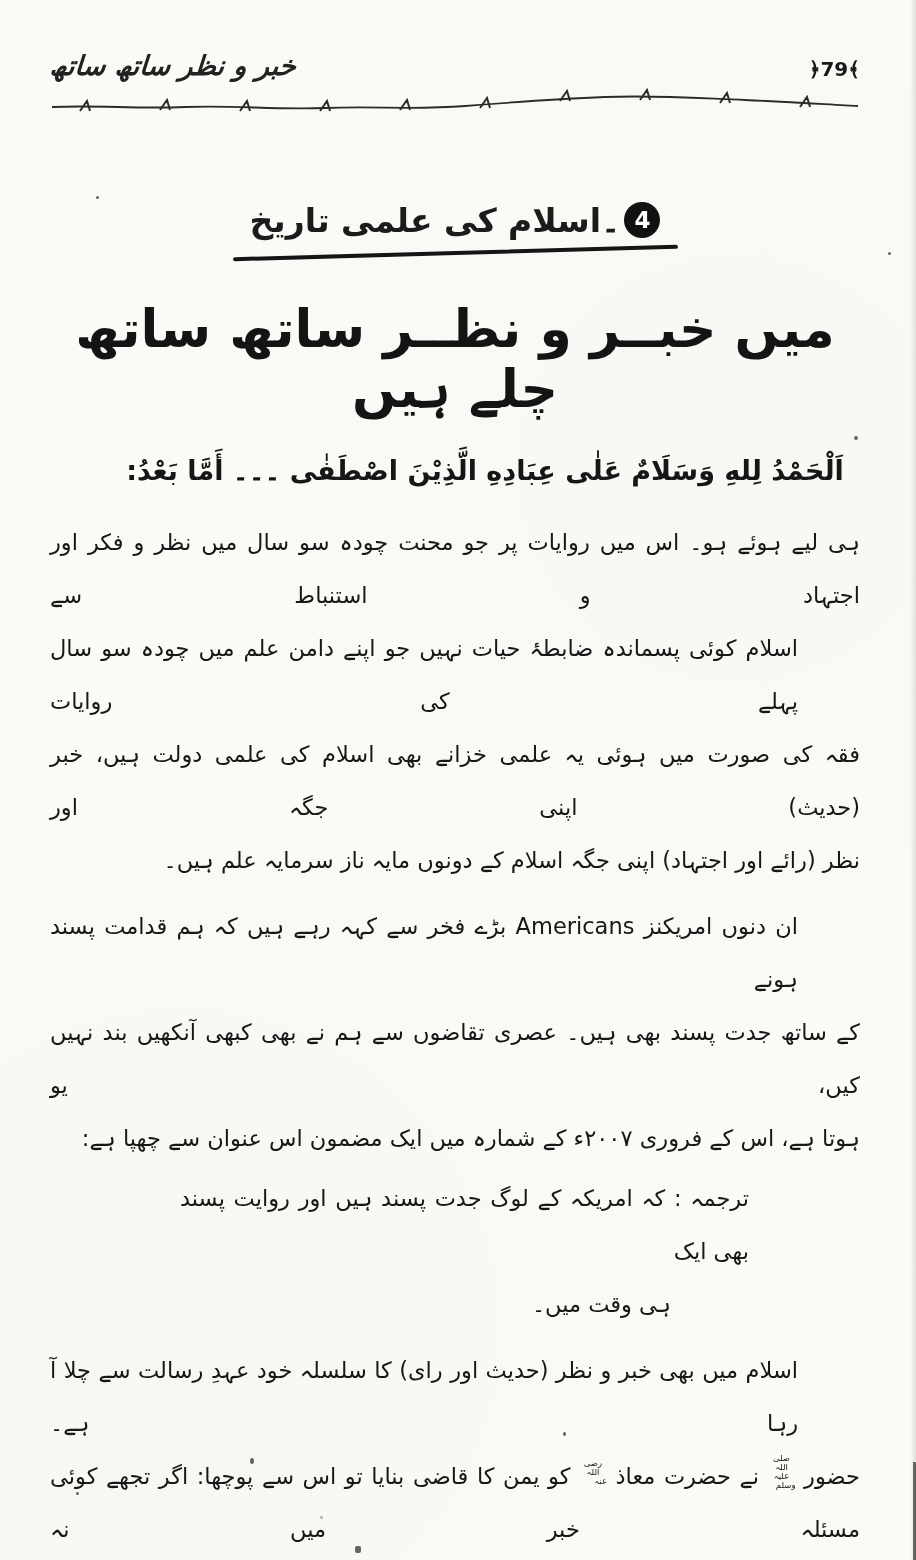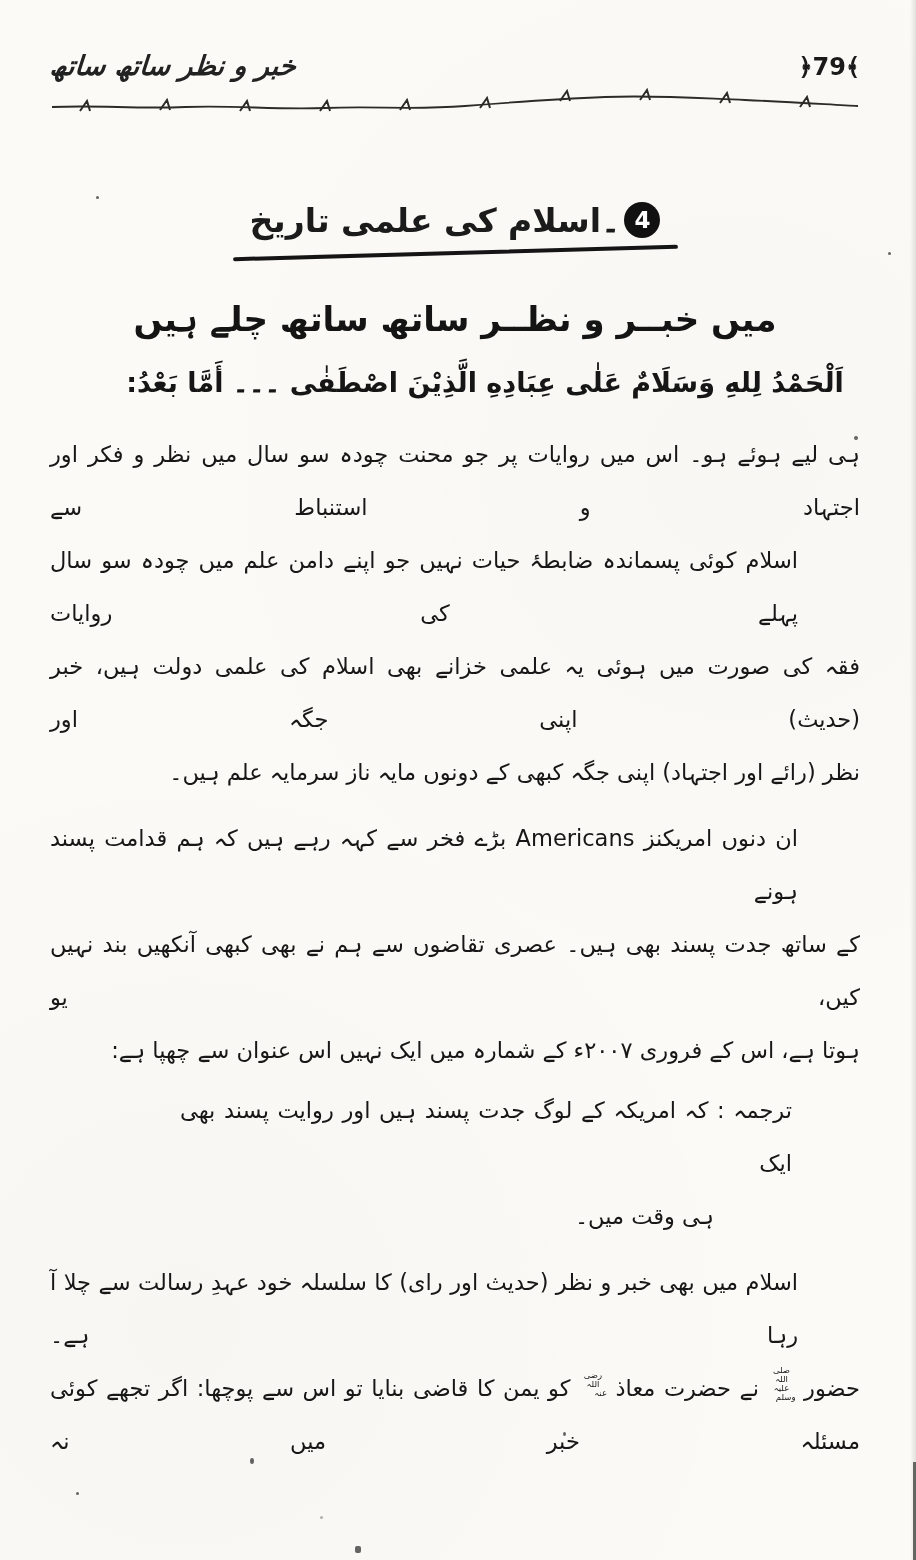--- a/index.html
+++ b/index.html
@@ -19,21 +19,21 @@
     color:#1b1b1b;
   }
   .content{position:absolute;inset:0;padding:50px 56px 0 50px;}
   
   .header{display:flex;justify-content:space-between;align-items:flex-end;}
   .header-title{
     font-size:27px;font-weight:700;font-style:italic;
     transform:skewX(-4deg);
     color:#222;
   }
-  .page-number{font-size:24px;font-weight:700;letter-spacing:1px;color:#1a1a1a;padding-left:8px;}
+  .page-number{font-size:20px;font-weight:700;letter-spacing:1px;color:#1a1a1a;padding-left:8px;}
   .rule-wrap{margin-top:4px;}
   
   .chapter{
     width:-moz-fit-content;width:fit-content;
     margin:82px auto 0;
     font-size:33px;font-weight:700;
     text-align:right;
   }
   .cnum{
     display:inline-flex;align-items:center;justify-content:center;
@@ -48,38 +48,38 @@
     height:4px;background:#151515;
     width:calc(100% + 34px);
     margin:10px -17px 0;
     transform:rotate(-1.6deg);
     border-radius:2px;
   }
   
   .main-title{
     margin-top:44px;
     text-align:center;
-    font-size:34px;font-weight:700;
+    font-size:52px;font-weight:700;
     color:#141414;
   }
   
   .basmala{
-    margin-top:28px;
+    margin-top:36px;
     text-align:center;
     font-size:27px;font-weight:700;
     transform:translateX(30px);
     color:#161616;
   }
   
   .body{margin-top:30px;font-size:22.5px;color:#171717;}
   .line{min-height:54px;line-height:53px;text-align:justify;text-align-last:justify;}
   .line.end{text-align-last:right;}
   .line.indent{padding-right:62px;}
   .pgap{margin-top:12px;}
-  .trans{margin:6px 68px 0 130px;}
+  .trans{margin:6px 111px 0 130px;}
   .trans .line{text-align-last:right;}
   .trans .l2{padding-right:78px;}
   .hon{
     display:inline-block;
     width:28px;
     font-size:8.5px;line-height:9px;
     text-align:center;
     vertical-align:middle;
     transform:translateY(-5px);
     font-weight:400;
@@ -116,27 +116,27 @@
     <div class="main-title" dir="rtl">میں خبــر و نظــر ساتھ ساتھ چلے ہیں</div>
 
     <div class="basmala" dir="rtl">اَلْحَمْدُ لِلهِ وَسَلَامٌ عَلٰی عِبَادِهِ الَّذِیْنَ اصْطَفٰی ۔۔۔ أَمَّا بَعْدُ:</div>
 
     <div class="body" dir="rtl">
 
       <div>
         <div class="line">ہی لیے ہوئے ہو۔ اس میں روایات پر جو محنت چودہ سو سال میں نظر و فکر اور اجتہاد و استنباط سے</div>
         <div class="line indent">اسلام کوئی پسماندہ ضابطۂ حیات نہیں جو اپنے دامن علم میں چودہ سو سال پہلے کی روایات</div>
         <div class="line">فقہ کی صورت میں ہوئی یہ علمی خزانے بھی اسلام کی علمی دولت ہیں، خبر (حدیث) اپنی جگہ اور</div>
-        <div class="line end">نظر (رائے اور اجتہاد) اپنی جگہ کبھی کے دونوں مایہ ناز سرمایہ علم ہیں۔</div>
+        <div class="line end">نظر (رائے اور اجتہاد) اپنی جگہ اسلام کے دونوں مایہ ناز سرمایہ علم ہیں۔</div>
       </div>
 
       <div class="pgap">
         <div class="line indent">ان دنوں امریکنز Americans بڑے فخر سے کہہ رہے ہیں کہ ہم قدامت پسند ہونے</div>
         <div class="line">کے ساتھ جدت پسند بھی ہیں۔ عصری تقاضوں سے ہم نے بھی کبھی آنکھیں بند نہیں کیں، یو</div>
-        <div class="line end">ہوتا ہے، اس کے فروری ۲۰۰۷ء کے شمارہ میں ایک نہیں اس عنوان سے چھپا ہے:</div>
+        <div class="line end">ہوتا ہے، اس کے فروری ۲۰۰۷ء کے شمارہ میں ایک مضمون اس عنوان سے چھپا ہے:</div>
       </div>
 
       <div class="trans">
         <div class="line">ترجمہ : کہ امریکہ کے لوگ جدت پسند ہیں اور روایت پسند بھی ایک</div>
         <div class="line l2">ہی وقت میں۔</div>
       </div>
 
       <div class="pgap">
         <div class="line indent">اسلام میں بھی خبر و نظر (حدیث اور رای) کا سلسلہ خود عہدِ رسالت سے چلا آ رہا ہے۔</div>
         <div class="line">

